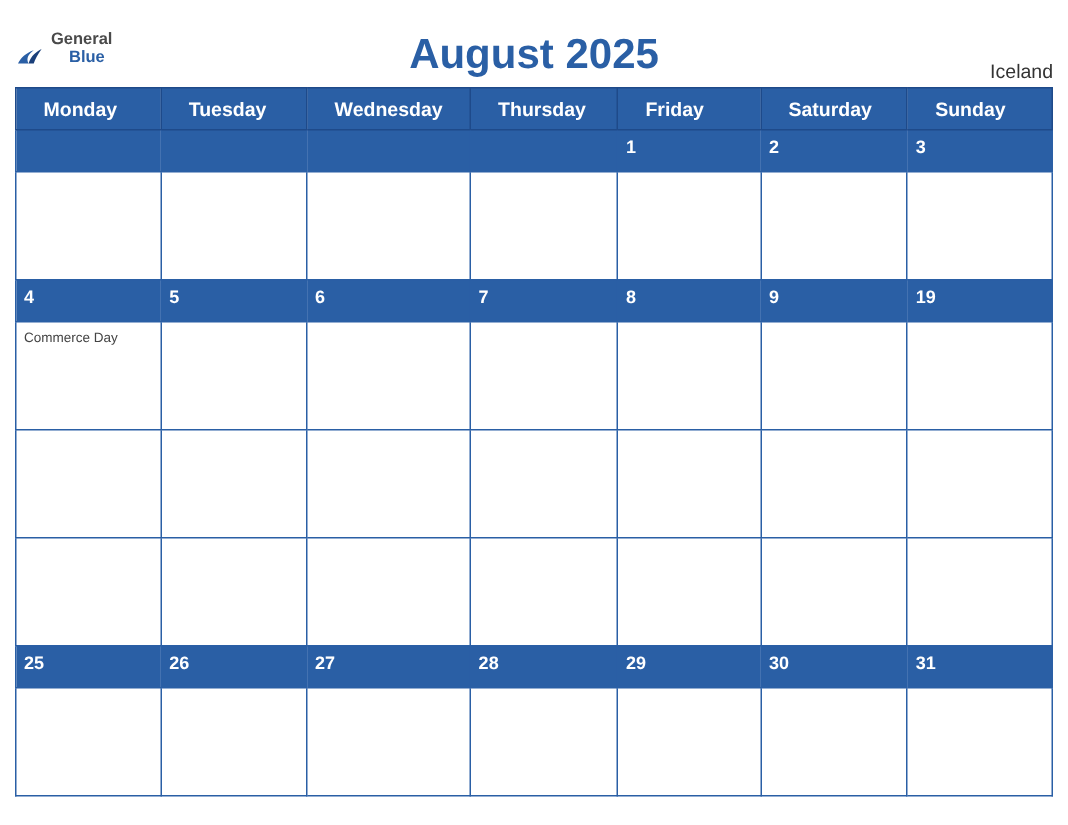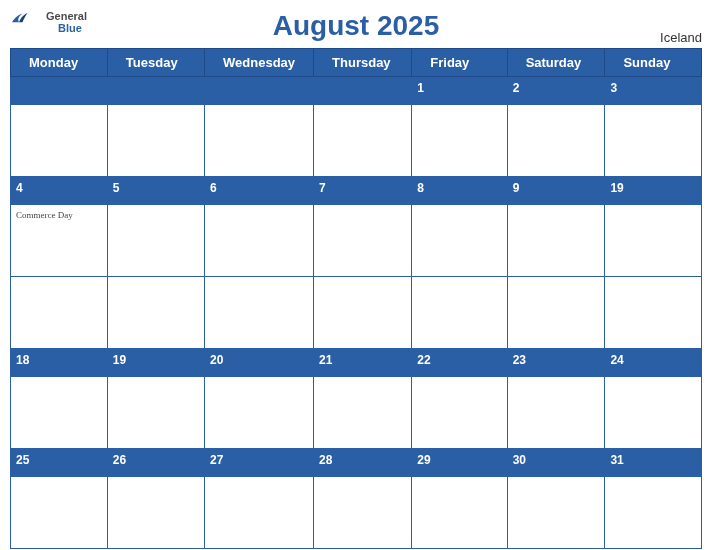--- a/index.html
+++ b/index.html
@@ -42,22 +42,22 @@
       color: #2a5fa5;
       font-weight: bold;
       padding-left: 12px;
     }
     .logo-bird {
       width: 18px;
       height: 14px;
     }
     .logo-wrapper {
       display: flex;
-      align-items: flex-start;
-      gap: 18px;
+      align-items: flex-end;
+      gap: 6px;
     }
     .logo-text-wrapper {
       display: flex;
       flex-direction: column;
       line-height: 1.1;
     }
     .calendar-title {
       font-size: 28px;
       font-weight: bold;
       color: #2a5fa5;
@@ -97,21 +97,20 @@
       font-size: 12px;
       font-weight: bold;
       color: #333;
       display: block;
     }
     .event-label {
       font-size: 9px;
       color: #444;
       display: block;
       margin-top: 2px;
-      font-family: Liberation Serif, serif;
     }
     
     .date-header-row td {
       background-color: #2a5fa5;
       height: 28px;
       padding: 4px 5px;
     }
     .date-header-row td .day-number {
       color: #fff;
     }
@@ -210,43 +209,20 @@
         </tr>
         <tr class="week-row">
           <td style="height: 72px;"></td>
           <td style="height: 72px;"></td>
           <td style="height: 72px;"></td>
           <td style="height: 72px;"></td>
           <td style="height: 72px;"></td>
           <td style="height: 72px;"></td>
           <td style="height: 72px;"></td>
         </tr>
-        <tr class="date-header-row">
-          <td>
-            <span class="day-number">18</span>
-          </td>
-          <td>
-            <span class="day-number">19</span>
-          </td>
-          <td>
-            <span class="day-number">20</span>
-          </td>
-          <td>
-            <span class="day-number">21</span>
-          </td>
-          <td>
-            <span class="day-number">22</span>
-          </td>
-          <td>
-            <span class="day-number">23</span>
-          </td>
-          <td>
-            <span class="day-number">24</span>
-          </td>
-        </tr>
         <tr class="week-row">
           <td style="height: 72px;"></td>
           <td style="height: 72px;"></td>
           <td style="height: 72px;"></td>
           <td style="height: 72px;"></td>
           <td style="height: 72px;"></td>
           <td style="height: 72px;"></td>
           <td style="height: 72px;"></td>
         </tr>
         <tr class="date-header-row">

